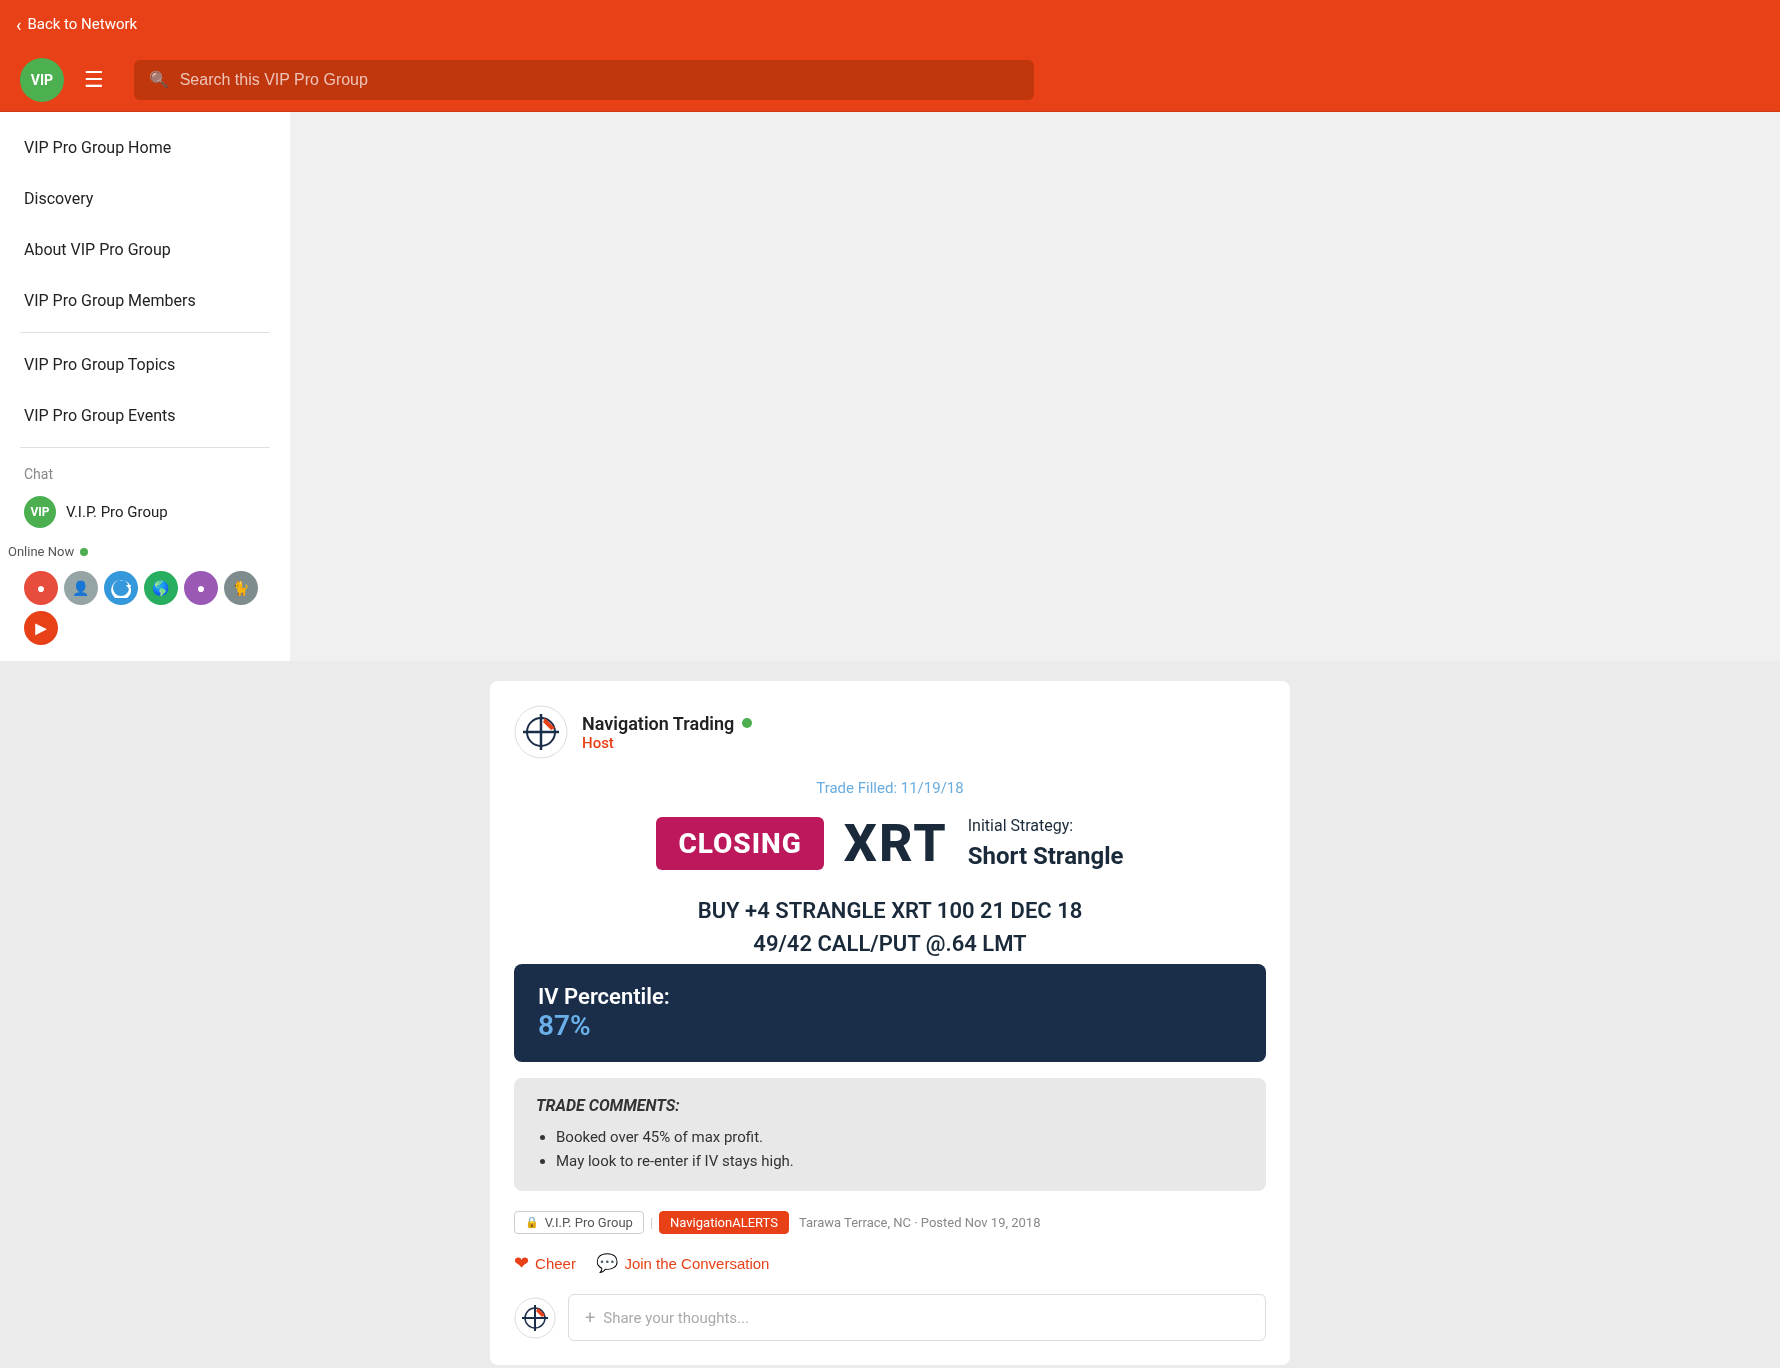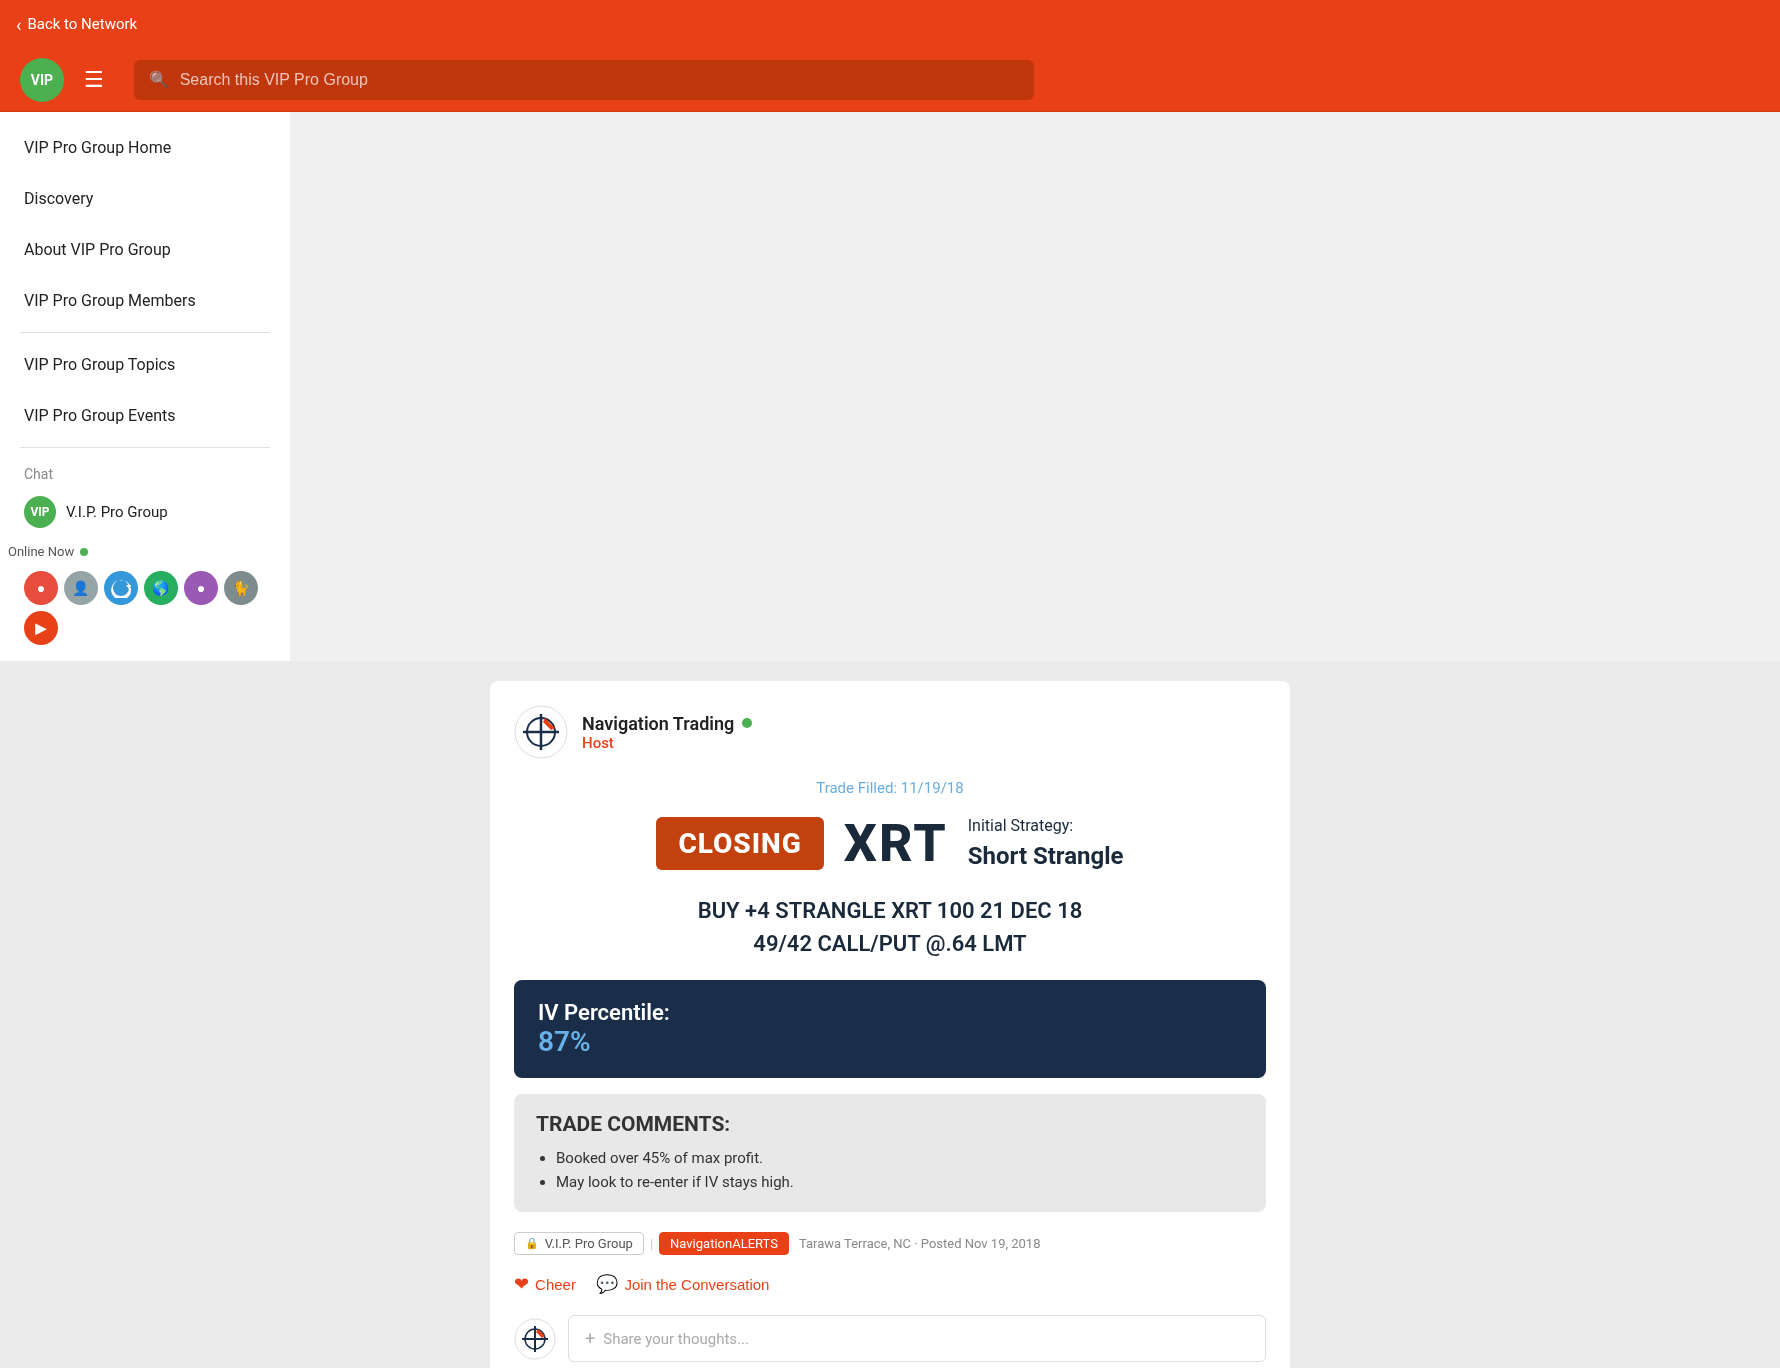--- a/index.html
+++ b/index.html
@@ -234,21 +234,21 @@
     }
 
     .trade-header-row {
       display: flex;
       align-items: center;
       gap: 20px;
       margin-bottom: 20px;
       justify-content: center;
     }
     .closing-badge {
-      background: #c2410c;
+      background: #be185d;
       color: white;
       font-size: 28px;
       font-weight: 800;
       padding: 10px 22px;
       border-radius: 6px;
       letter-spacing: 1px;
     }
     .ticker-symbol {
       font-size: 52px;
       font-weight: 800;
@@ -262,21 +262,21 @@
     }
     .strategy-label { font-weight: 400; }
     .strategy-value { font-weight: 700; font-size: 24px; }
 
     .trade-details {
       text-align: center;
       font-size: 22px;
       font-weight: 600;
       color: #1a2a3a;
       line-height: 1.5;
-      margin-bottom: 20px;
+      margin-bottom: 4px;
     }
 
     
     .iv-box {
       background: #1a2e4a;
       border-radius: 8px;
       padding: 20px 24px;
       margin-bottom: 16px;
     }
     .iv-label {
@@ -291,24 +291,25 @@
     }
 
     
     .comments-box {
       background: #e8e8e8;
       border-radius: 8px;
       padding: 18px 22px;
       margin-bottom: 20px;
     }
     .comments-title {
-      font-size: 21px;
+      font-size: 16px;
       font-weight: 700;
       color: #333;
       margin-bottom: 10px;
+      font-style: italic;
     }
     .comments-list {
       list-style: disc;
       padding-left: 20px;
     }
     .comments-list li {
       font-size: 15px;
       color: #333;
       line-height: 1.6;
     }

